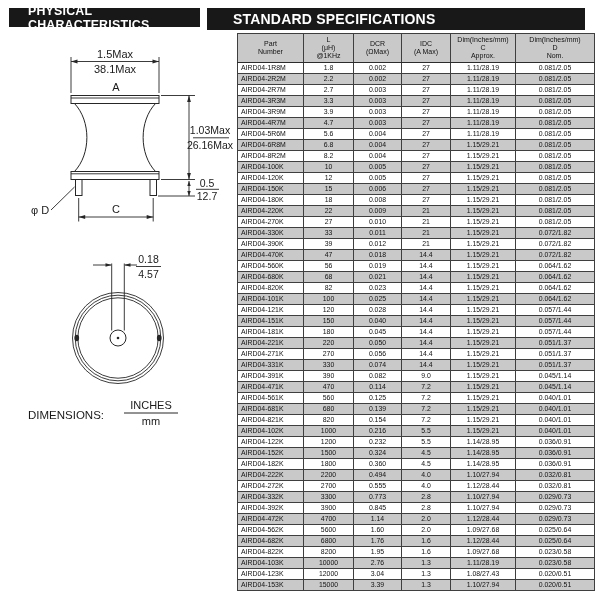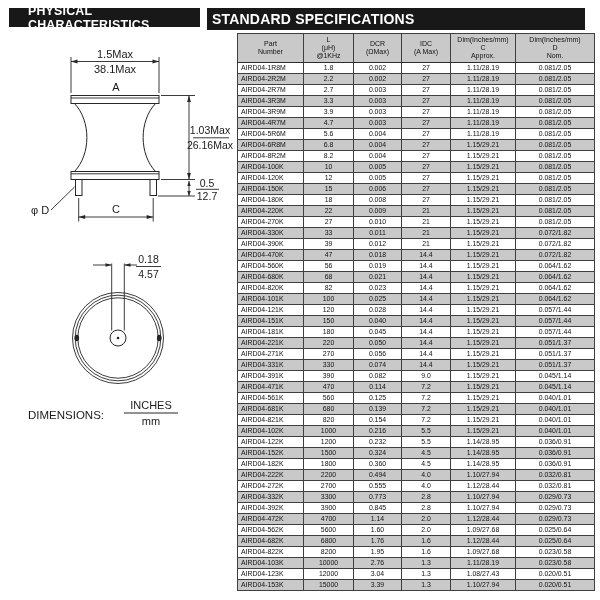--- a/index.html
+++ b/index.html
@@ -1,21 +1,21 @@
 <!DOCTYPE html>
 <html><head>
 <meta charset="utf-8">
 <style>
   html,body{margin:0;padding:0;background:#fff;}
   .page{position:relative;width:600px;height:600px;background:#ffffff;overflow:hidden;
         font-family:"Liberation Sans",sans-serif;color:#141414;}
   .hdr-bar{position:absolute;background:#181818;color:#ffffff;font-weight:bold;
            display:flex;align-items:center;box-sizing:border-box;}
   .hdr-left{left:9px;top:8px;width:191px;height:19px;font-size:12.4px;padding-left:19px;letter-spacing:.2px;}
-  .hdr-right{left:207px;top:8px;width:378px;height:22px;font-size:14px;padding-left:5px;letter-spacing:.2px;}
+  .hdr-right{left:207px;top:8px;width:378px;height:22px;font-size:14px;padding-left:26px;letter-spacing:.2px;}
 
   table.spec{position:absolute;left:237px;top:33px;width:357px;border-collapse:collapse;
              table-layout:fixed;font-size:6.9px;color:#111;}
   table.spec th,table.spec td{border:1px solid #3f3f3f;text-align:center;padding:0;
              line-height:1.15;overflow:hidden;}
   table.spec th{background:#c9c9c9;font-weight:normal;font-size:7px;white-space:pre-line;
              height:28px;vertical-align:middle;border-bottom:1.5px solid #2c2c2c;}
   table.spec td{height:10px;background:#ffffff;}
   table.spec tr.alt td{background:#c9c9c9;}
   table.spec td.pn{text-align:left;padding-left:3px;}

